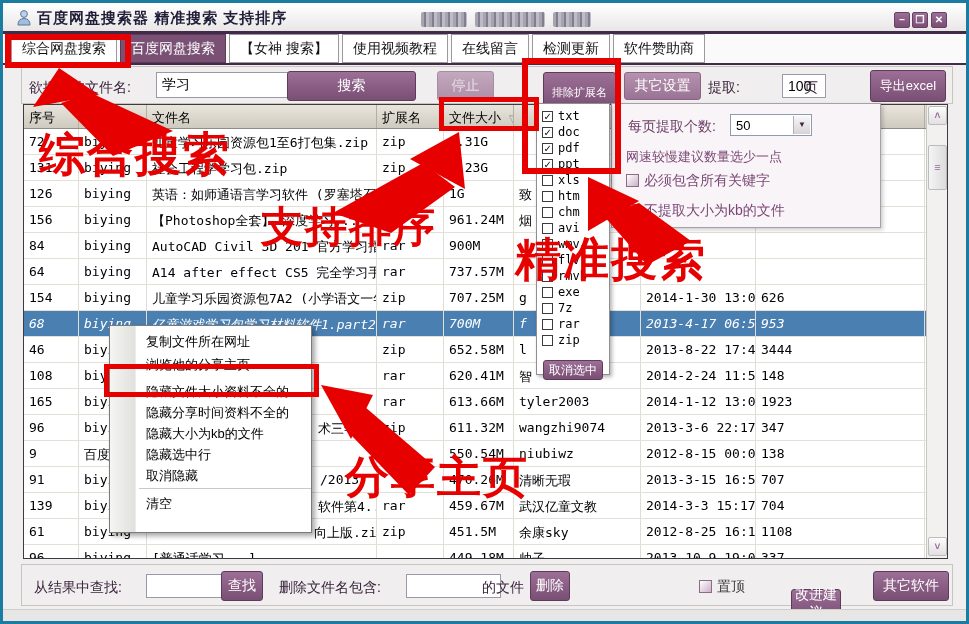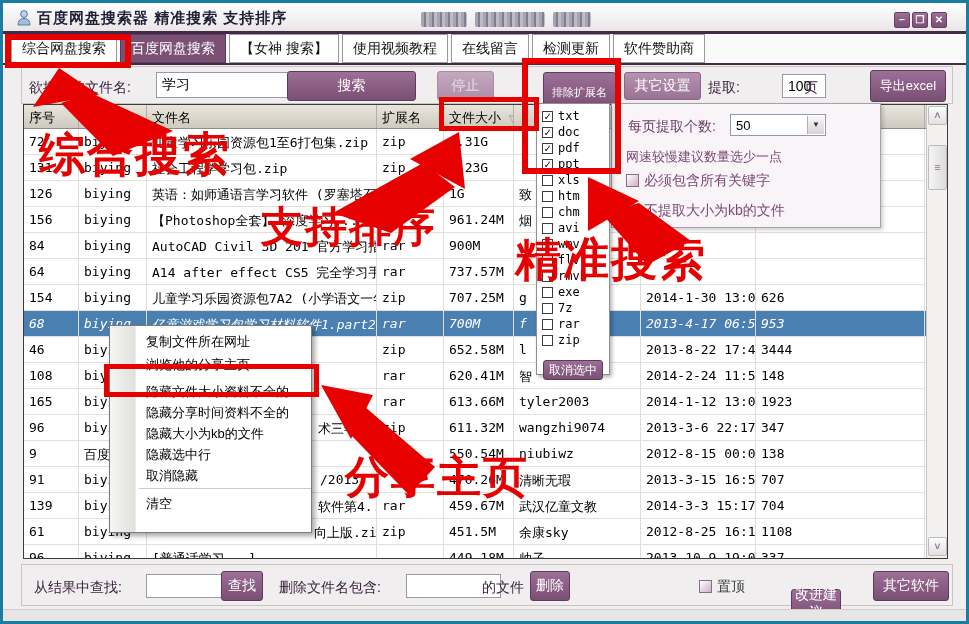--- a/index.html
+++ b/index.html
@@ -68,21 +68,21 @@
   .extitem { height:16px; display:flex; align-items:center; cursor:pointer;
     font-family:"DejaVu Sans Mono",monospace; font-size:12px; color:#000; }
   .cb { width:11px; height:11px; border:1px solid #3c3c3c; background:#fff; margin-right:5px;
     font-size:11px; line-height:9px; text-align:center; font-weight:bold; color:#000; }
   #cancelsel { position:relative; margin-top:12px; width:60px; height:20px; font-size:12px;
     left:1px; }
   
   #setpanel { position:absolute; left:608px; top:100px; width:270px; height:125px;
     background:#f8f4f7; border:1px solid #a8a0a6; box-shadow:2px 2px 4px rgba(0,0,0,.2); z-index:10; }
   .plabel { position:absolute; font-size:14px; color:#6b3f66; }
-  .combo { position:absolute; left:118px; top:10px; width:96px; height:22px; background:#fff;
+  .combo { position:absolute; left:118px; top:10px; width:82px; height:22px; background:#fff;
     border:1px solid #8f9bb0; font-size:13px; padding:3px 0 0 5px; cursor:pointer; }
   .combo .arr { position:absolute; right:1px; top:1px; bottom:1px; width:17px;
     background:linear-gradient(180deg,#f8f6f8,#d8d2d6); border-left:1px solid #b5aeb2;
     font-size:8px; text-align:center; line-height:18px; color:#3c2c3a; }
   .pcb { width:13px; height:13px; border:1px solid #8b6b87; display:inline-block;
     background:linear-gradient(135deg,#ffffff,#cbb0c7); vertical-align:-2px; margin-right:5px; }
   
   #cmenu { position:absolute; left:106px; top:322px; width:203px; height:208px; background:#fff;
     border:1px solid #7a7a7a; box-shadow:3px 3px 5px rgba(0,0,0,.35); z-index:12; padding:4px 0; }
   #cmenu .gutter { position:absolute; left:0; top:0; bottom:0; width:26px;

